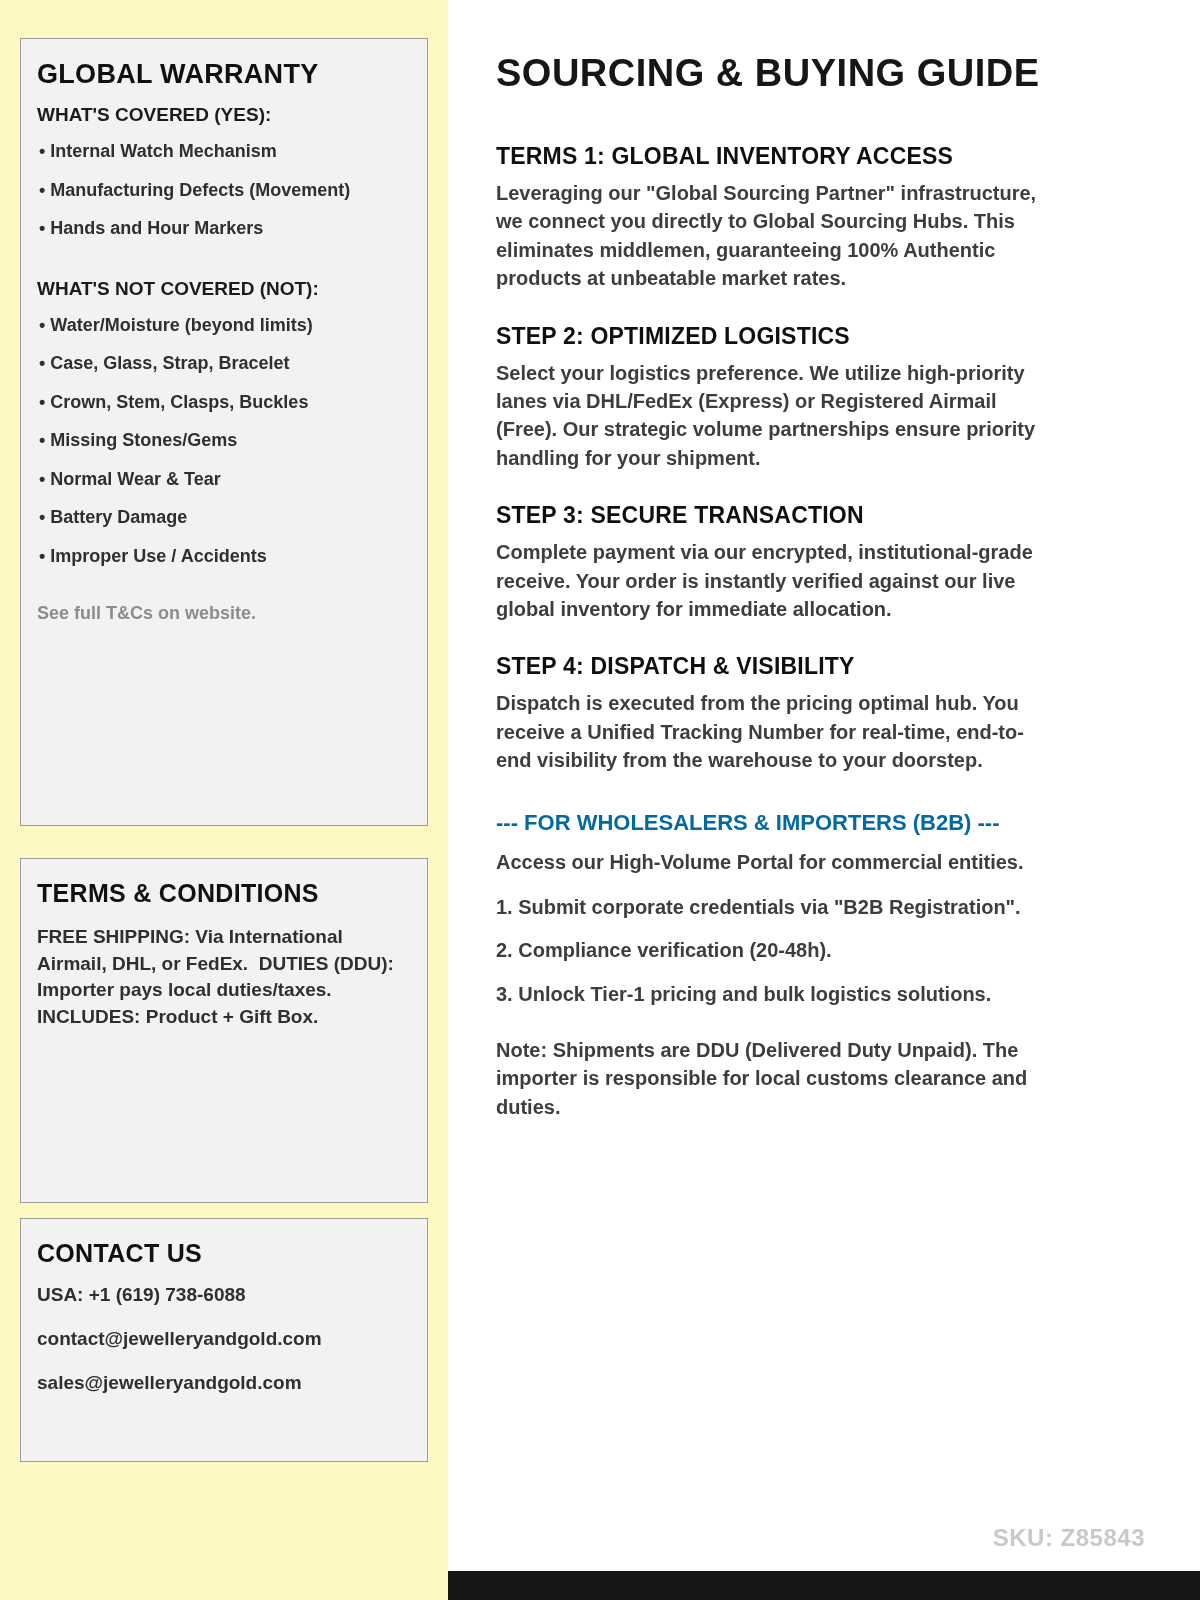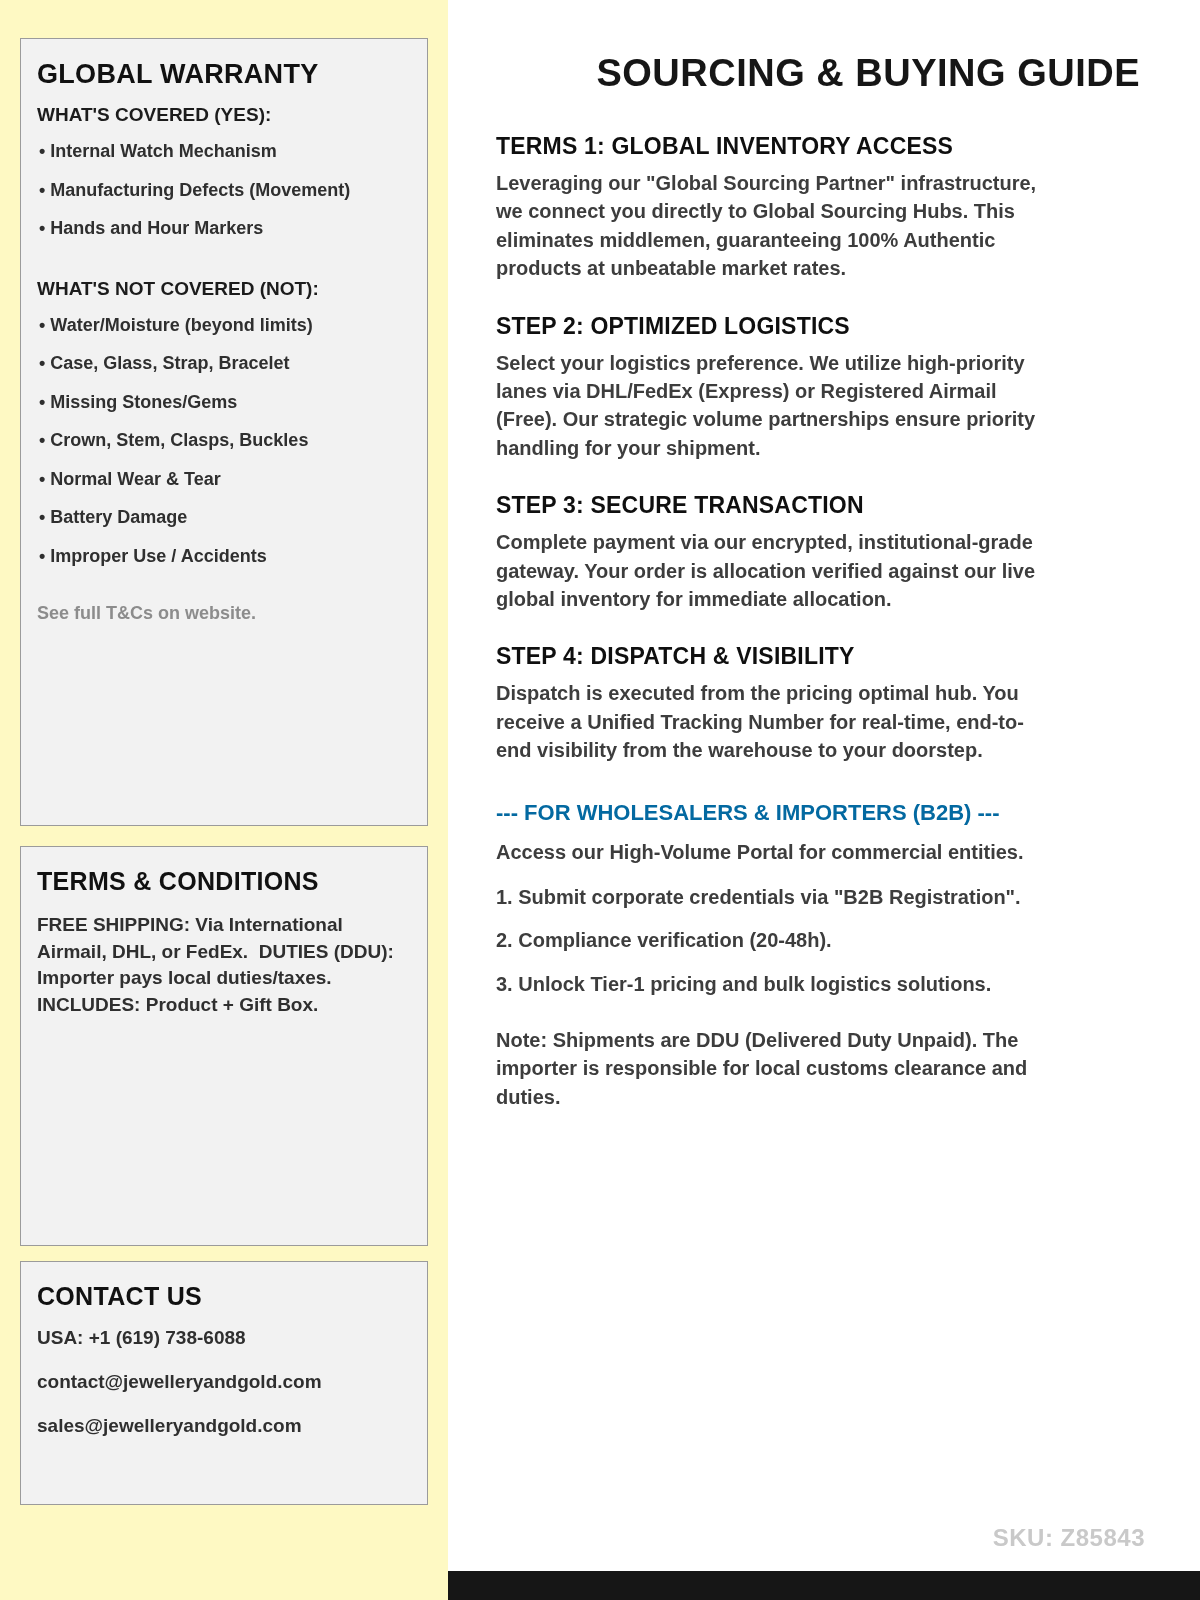--- a/index.html
+++ b/index.html
@@ -19,21 +19,21 @@
     background:#fef9c3;
     padding:38px 20px 0 20px;
     flex-shrink:0;
   }
   .box {
     border:1px solid #9b9b9b;
     background:#f2f2f2;
     padding:20px 16px;
   }
   .box.warranty { height:788px; }
-  .box.terms    { height:400px; margin-top:20px; }
+  .box.terms    { height:345px; margin-top:32px; }
   .box.contact  { height:244px; margin-top:15px; }
 
   .box-title {
     font-size:27px; font-weight:bold; color:#111111;
     letter-spacing:0.3px; margin-bottom:14px;
   }
   .box.terms .box-title, .box.contact .box-title { font-size:25px; margin-bottom:16px; }
 
   .subhead {
     font-size:19px; font-weight:bold; color:#1c1c1c;
@@ -60,22 +60,22 @@
 
   
   .main {
     flex:1;
     position:relative;
     padding:52px 60px 0 48px;
     background:#ffffff;
   }
   .guide-title {
     font-size:38px; font-weight:bold; color:#161616;
-    text-align:right; letter-spacing:0.5px;
-    margin-bottom:38px;
+    text-align:left; letter-spacing:0.5px;
+    margin-bottom:48px;
   }
   .step { margin-bottom:30px; }
   .step-heading {
     font-size:23px; font-weight:bold; color:#0f0f0f;
     margin-bottom:9px; letter-spacing:0.2px;
   }
   .step-body, .b2b-intro, .b2b-item, .b2b-note {
     font-size:20px; font-weight:bold; color:#3d3d3d;
     line-height:1.42; max-width:545px;
   }
@@ -108,22 +108,22 @@
       <div class="box-title">GLOBAL WARRANTY</div>
 
       <div class="subhead">WHAT'S COVERED (YES):</div>
       <div class="bullet">Internal Watch Mechanism</div>
       <div class="bullet">Manufacturing Defects (Movement)</div>
       <div class="bullet">Hands and Hour Markers</div>
 
       <div class="subhead second">WHAT'S NOT COVERED (NOT):</div>
       <div class="bullet">Water/Moisture (beyond limits)</div>
       <div class="bullet">Case, Glass, Strap, Bracelet</div>
+      <div class="bullet">Crown, Stem, Clasps, Buckles</div>
       <div class="bullet">Missing Stones/Gems</div>
-      <div class="bullet">Crown, Stem, Clasps, Buckles</div>
       <div class="bullet">Normal Wear &amp; Tear</div>
       <div class="bullet">Battery Damage</div>
       <div class="bullet">Improper Use / Accidents</div>
 
       <div class="footnote">See full T&amp;Cs on website.</div>
     </div>
 
     <div class="box terms">
       <div class="box-title">TERMS &amp; CONDITIONS</div>
       <div class="terms-body">FREE SHIPPING: Via International Airmail, DHL, or FedEx.  DUTIES (DDU): Importer pays local duties/taxes.  INCLUDES: Product + Gift Box.</div>
@@ -147,21 +147,21 @@
       <div class="step-body">Leveraging our "Global Sourcing Partner" infrastructure, we connect you directly to Global Sourcing Hubs. This eliminates middlemen, guaranteeing 100% Authentic products at unbeatable market rates.</div>
     </div>
 
     <div class="step">
       <div class="step-heading">STEP 2: OPTIMIZED LOGISTICS</div>
       <div class="step-body">Select your logistics preference. We utilize high-priority lanes via DHL/FedEx (Express) or Registered Airmail (Free). Our strategic volume partnerships ensure priority handling for your shipment.</div>
     </div>
 
     <div class="step">
       <div class="step-heading">STEP 3: SECURE TRANSACTION</div>
-      <div class="step-body">Complete payment via our encrypted, institutional-grade gateway. Your order is allocation verified against our live global inventory for immediate allocation.</div>
+      <div class="step-body">Complete payment via our encrypted, institutional-grade receive. Your order is instantly verified against our live global inventory for immediate allocation.</div>
     </div>
 
     <div class="step">
       <div class="step-heading">STEP 4: DISPATCH &amp; VISIBILITY</div>
       <div class="step-body">Dispatch is executed from the pricing optimal hub. You receive a Unified Tracking Number for real-time, end-to-end visibility from the warehouse to your doorstep.</div>
     </div>
 
     <div class="b2b">
       <div class="b2b-heading">--- FOR WHOLESALERS &amp; IMPORTERS (B2B) ---</div>
       <div class="b2b-intro">Access our High-Volume Portal for commercial entities.</div>

